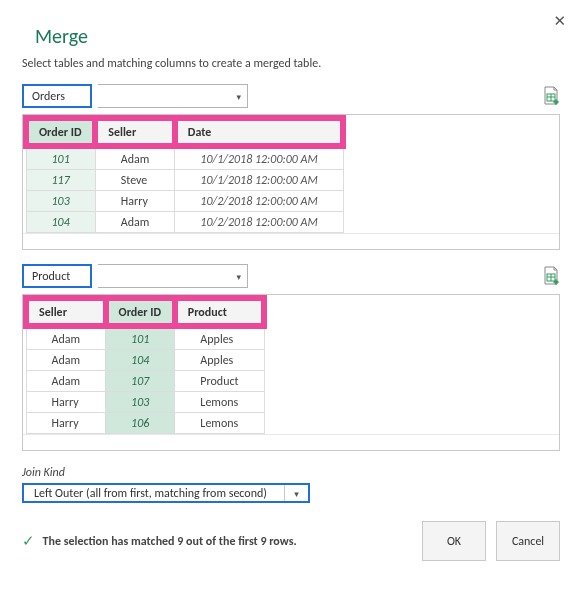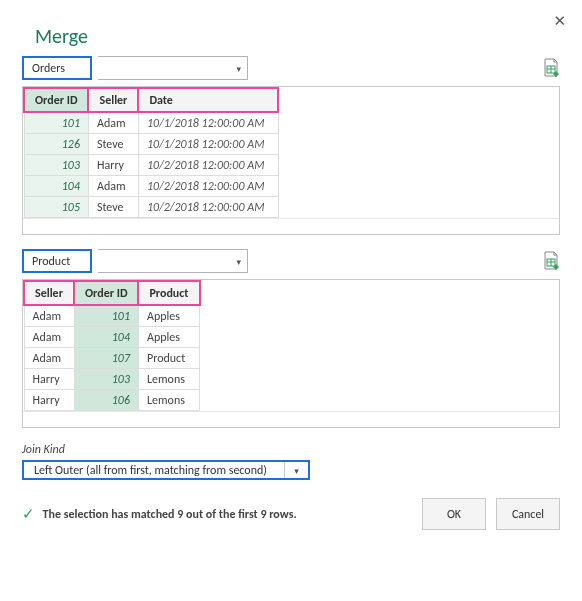--- a/index.html
+++ b/index.html
@@ -82,30 +82,30 @@
   }
   table.datagrid {
     border-collapse: collapse;
     font-size: 12px;
   }
   table.datagrid th {
     background: #f4f4f4;
     text-align: left;
     font-weight: 600;
     padding: 4px 10px;
-    border: 2px solid #ec4899;
+    border: 6px solid #ec4899;
     color: #333;
     white-space: nowrap;
   }
   table.datagrid th.selcol {
     background: #cfe8db;
   }
   table.datagrid td {
     border: 1px solid #dcdcdc;
-    padding: 3px 8px;
+    padding: 3px 25px;
     white-space: nowrap;
     color: #444;
   }
   table.datagrid td.idcell {
     background: #eaf4ee;
     text-align: right;
     font-style: italic;
     color: #2d6b4e;
   }
   table.datagrid td.selid {
@@ -179,39 +179,40 @@
     color: #444;
     flex: 1;
     font-weight: bold;
   }
   .btns {
     display: flex;
     gap: 10px;
   }
   .btn {
     min-width: 64px;
-    height: 32px;
+    height: 40px;
     background: #f4f4f4;
     border: 1px solid #c9c9c9;
     font-size: 12px;
     color: #333;
     display: inline-flex;
     align-items: center;
     justify-content: center;
     cursor: pointer;
     padding: 0 12px;
   }
 </style>
 </head>
 <body>
 
 <div class="dialog">
   <div class="close-x">✕</div>
 
   <h1 class="title">Merge</h1>
+  <div class="subtitle">Select tables and matching columns to create a merged table.</div>
 
   <div class="picker-row">
     <div class="dropdown primary">
       <span>Orders</span>
     </div>
     <div class="dropdown secondary">
       <span></span>
         <span class="chev">▾</span>
     </div>
     <div class="spacer"></div>
@@ -236,37 +237,32 @@
             <th>Date</th>
           </tr>
         </thead>
       <tbody id="t1body">
           <tr>
             <td class="idcell">101</td>
             <td>Adam</td>
             <td class="datecell">10/1/2018 12:00:00 AM</td>
           </tr>
           <tr>
-            <td class="idcell">126</td>
+            <td class="idcell">117</td>
             <td>Steve</td>
             <td class="datecell">10/1/2018 12:00:00 AM</td>
           </tr>
           <tr>
             <td class="idcell">103</td>
             <td>Harry</td>
             <td class="datecell">10/2/2018 12:00:00 AM</td>
           </tr>
           <tr>
             <td class="idcell">104</td>
             <td>Adam</td>
-            <td class="datecell">10/2/2018 12:00:00 AM</td>
-          </tr>
-          <tr>
-            <td class="idcell">105</td>
-            <td>Steve</td>
             <td class="datecell">10/2/2018 12:00:00 AM</td>
           </tr>
         </tbody>
     </table>
     <div class="grid-footer"></div>
   </div>
 
   <div class="picker-row">
     <div class="dropdown primary">
       <span>Product</span>

